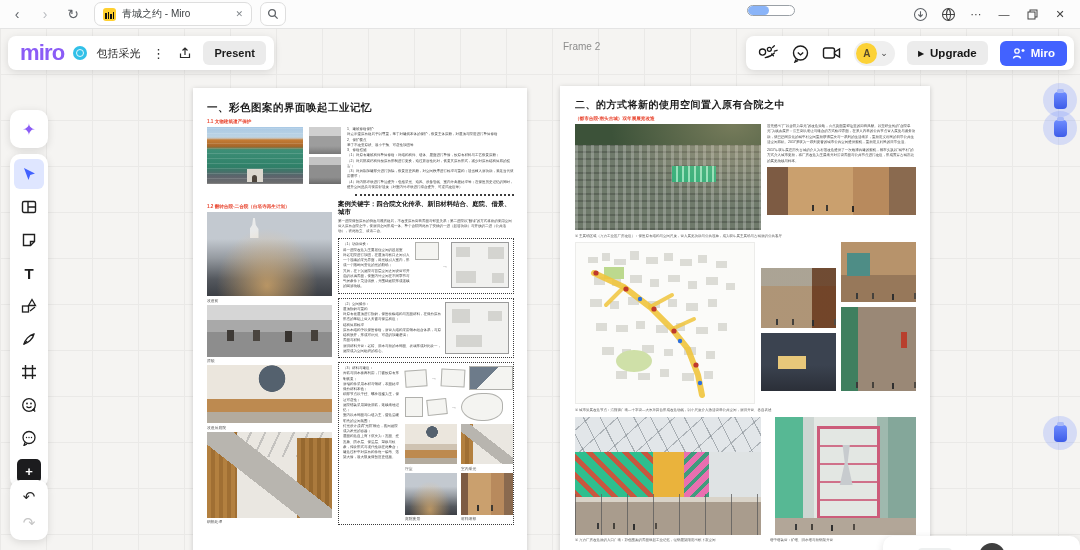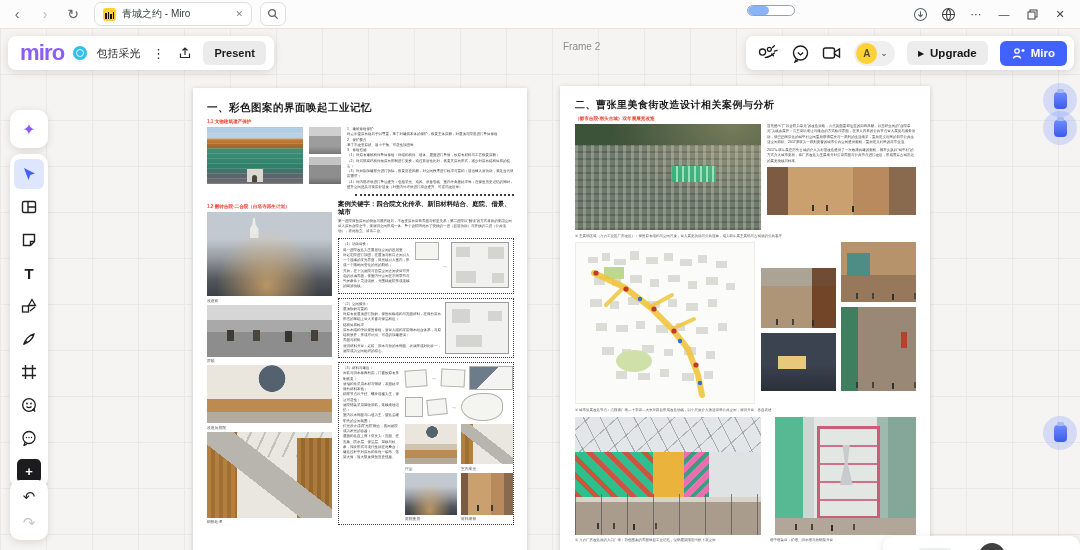--- a/index.html
+++ b/index.html
@@ -332,21 +332,21 @@
             </div>
           </div>
 
         </div>
       </div>
     </div>
 
     <div style="position:absolute;left:563px;top:13px;font-size:10px;color:#8c8c8c;z-index:6;">Frame 2</div>
 
     <div class="poster" id="poster2">
-      <div class="ptitle" style="font-size:10px;">二、曹张里美食街改造设计相关案例与分析</div>
+      <div class="ptitle" style="font-size:10px;">二、的方式将新的使用空间置入原有合院之中</div>
       <div class="redlabel">（都市合院·南头古城）双年展展览改造</div>
       <div class="pcols" style="margin-top:3px;">
         <div class="ph f-aerial" style="width:186px;height:106px;">
           <div class="mosaic"></div>
             <div class="trees"></div>
             <div class="groof"></div>
             <div class="dusk"></div>
         </div>
         <div class="rightcol" style="display:flex;flex-direction:column;gap:3px;">
           <div class="tiny">首先提出了“以合院为单元”的改造策略，由点及面重塑这里的街巷风貌。以交织生长的“合院单元”为线索展开：沿主街以退让与缝合的方式梳理界面，在深入内巷的公共节点置入展览与服务功能，使已趋同质化的城中村空间重新获得层次与一系列的生活场景，重新定义村民的日常公共生活空间系统。2017深双为一系列更替的城市公共空间提供契机，重新定义村民的日常生活。</div>

